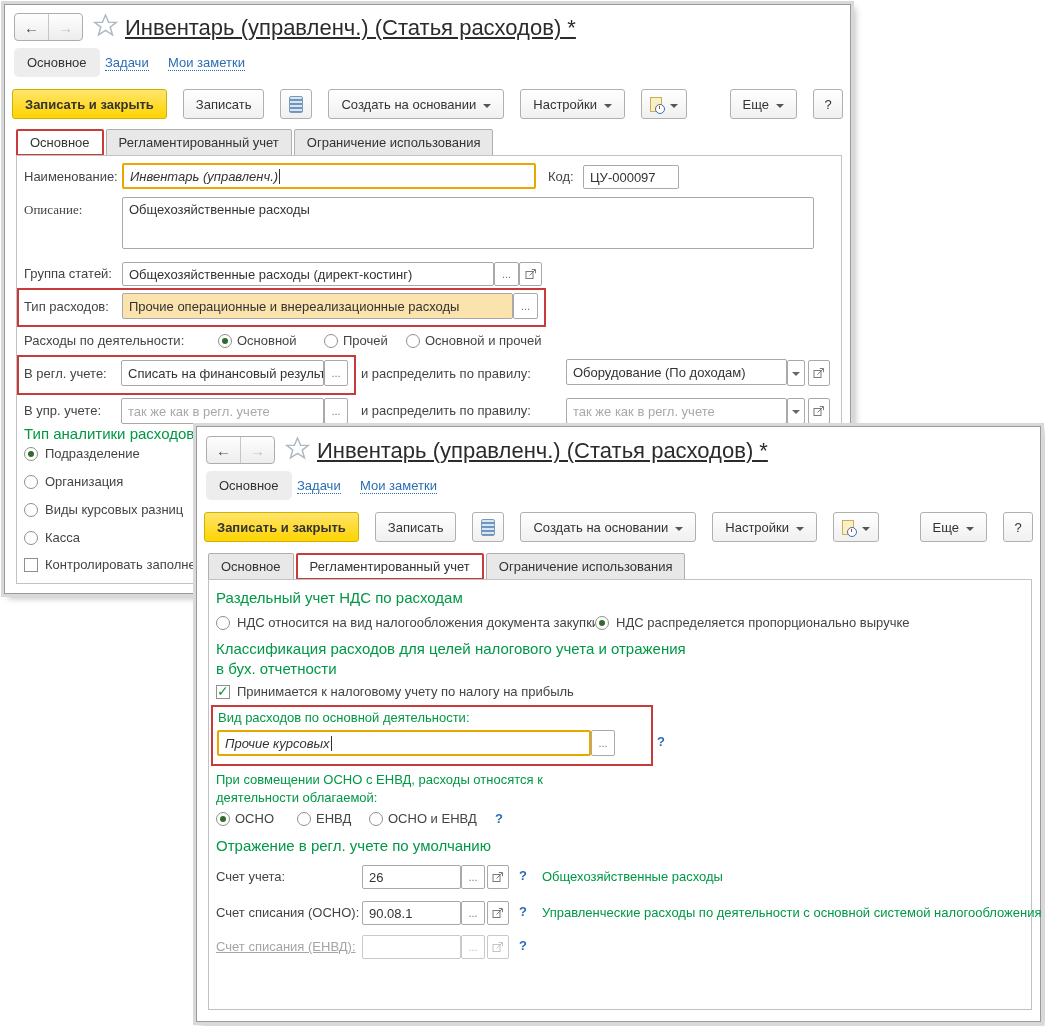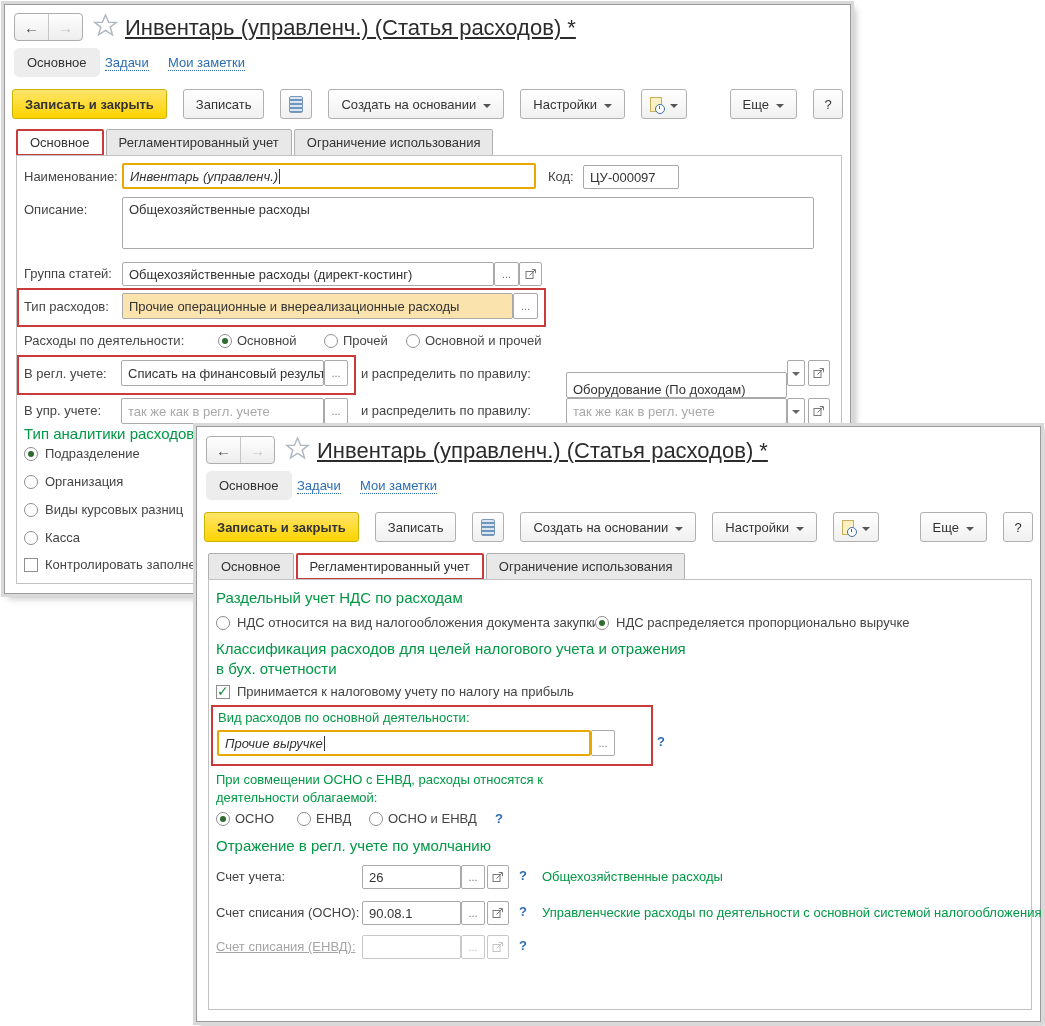--- a/index.html
+++ b/index.html
@@ -125,21 +125,21 @@
   <div class="lab" style="left:19px;top:164px;">Наименование:</div>
   <div class="fld focus" style="left:117px;top:158px;width:414px;">
       <span>Инвентарь (управленч.)</span>
       <span class="caret"></span>
     </div>
   <div class="lab" style="left:543px;top:164px;">Код:</div>
   <div class="fld" style="left:578px;top:160px;width:96px;">
       <span>ЦУ-000097</span>
     </div>
 
-  <div class="lab" style="left:19px;top:197px;">Описание:</div>
+  <div class="lab" style="left:19px;top:197px;font-family:Liberation Serif, serif;">Описание:</div>
   <div class="area" style="left:117px;top:192px;width:692px;height:52px;"><span>Общехозяйственные расходы</span></div>
 
   <div class="lab" style="left:19px;top:261px;">Группа статей:</div>
   <div class="fld" style="left:117px;top:257px;width:372px;">
       <span>Общехозяйственные расходы (директ-костинг)</span>
     </div>
   <div class="sbtn" style="left:489px;top:257px;width:25px;">...</div>
   <div class="sbtn" style="left:514px;top:257px;width:23px;">
     <svg class="openico" width="12" height="12" viewBox="0 0 12 12">
         <rect x="1" y="3.5" width="7" height="7" fill="none" stroke="#7a7a7a"></rect>
@@ -162,21 +162,21 @@
   <span class="radio" style="left:401px;top:329px;"></span>
   <div class="lab" style="left:420px;top:328px;">Основной и прочей</div>
 
   <div class="ann" style="left:12px;top:350px;width:335px;height:36px;"></div>
   <div class="lab" style="left:19px;top:361px;">В регл. учете:</div>
   <div class="fld" style="left:116px;top:355px;width:203px;height:26px;">
       <span>Списать на финансовый результат</span>
     </div>
   <div class="sbtn" style="left:319px;top:355px;width:24px;height:26px;">...</div>
   <div class="lab" style="left:356px;top:361px;">и распределить по правилу:</div>
-  <div class="fld" style="left:561px;top:367px;width:221px;height:26px;align-items:flex-end;">
+  <div class="fld" style="left:561px;top:354px;width:221px;height:26px;">
       <span>Оборудование (По доходам)</span>
     </div>
   <div class="sbtn" style="left:782px;top:355px;width:18px;height:26px;">
       <span class="car"></span>
     </div>
   <div class="sbtn" style="left:803px;top:355px;width:22px;height:26px;">
     <svg class="openico" width="12" height="12" viewBox="0 0 12 12">
         <rect x="1" y="3.5" width="7" height="7" fill="none" stroke="#7a7a7a"></rect>
         <path d="M4.5 7.5 L10 2 M6.8 1.5 h3.7 v3.7" fill="none" stroke="#7a7a7a"></path>
       </svg>
@@ -274,21 +274,21 @@
   <span class="radio checked" style="left:398px;top:189px;"></span>
   <div class="lab" style="left:419px;top:188px;">НДС распределяется пропорционально выручке</div>
 
   <div class="ghead" style="left:19px;top:212px;white-space:normal;width:480px;line-height:20px;">Классификация расходов для целей налогового учета и отражения в бух. отчетности</div>
   <span class="cb checked" style="left:19px;top:258px;"></span>
   <div class="lab" style="left:40px;top:257px;">Принимается к налоговому учету по налогу на прибыль</div>
 
   <div class="ann" style="left:14px;top:278px;width:438px;height:57px;"></div>
   <div class="glab" style="left:21px;top:283px;">Вид расходов по основной деятельности:</div>
   <div class="fld focus" style="left:20px;top:303px;width:374px;">
-      <span>Прочие выручке</span>
+      <span>Прочие курсовых</span>
       <span class="caret"></span>
     </div>
   <div class="sbtn" style="left:394px;top:303px;width:24px;height:26px;">...</div>
   <div class="qmark" style="left:460px;top:307px;">?</div>
 
   <div class="glab" style="left:19px;top:345px;">При совмещении ОСНО с ЕНВД, расходы относятся к</div>
   <div class="glab" style="left:19px;top:363px;">деятельности облагаемой:</div>
   <span class="radio checked" style="left:19px;top:385px;"></span>
   <div class="lab" style="left:38px;top:384px;">ОСНО</div>
   <span class="radio" style="left:100px;top:385px;"></span>

